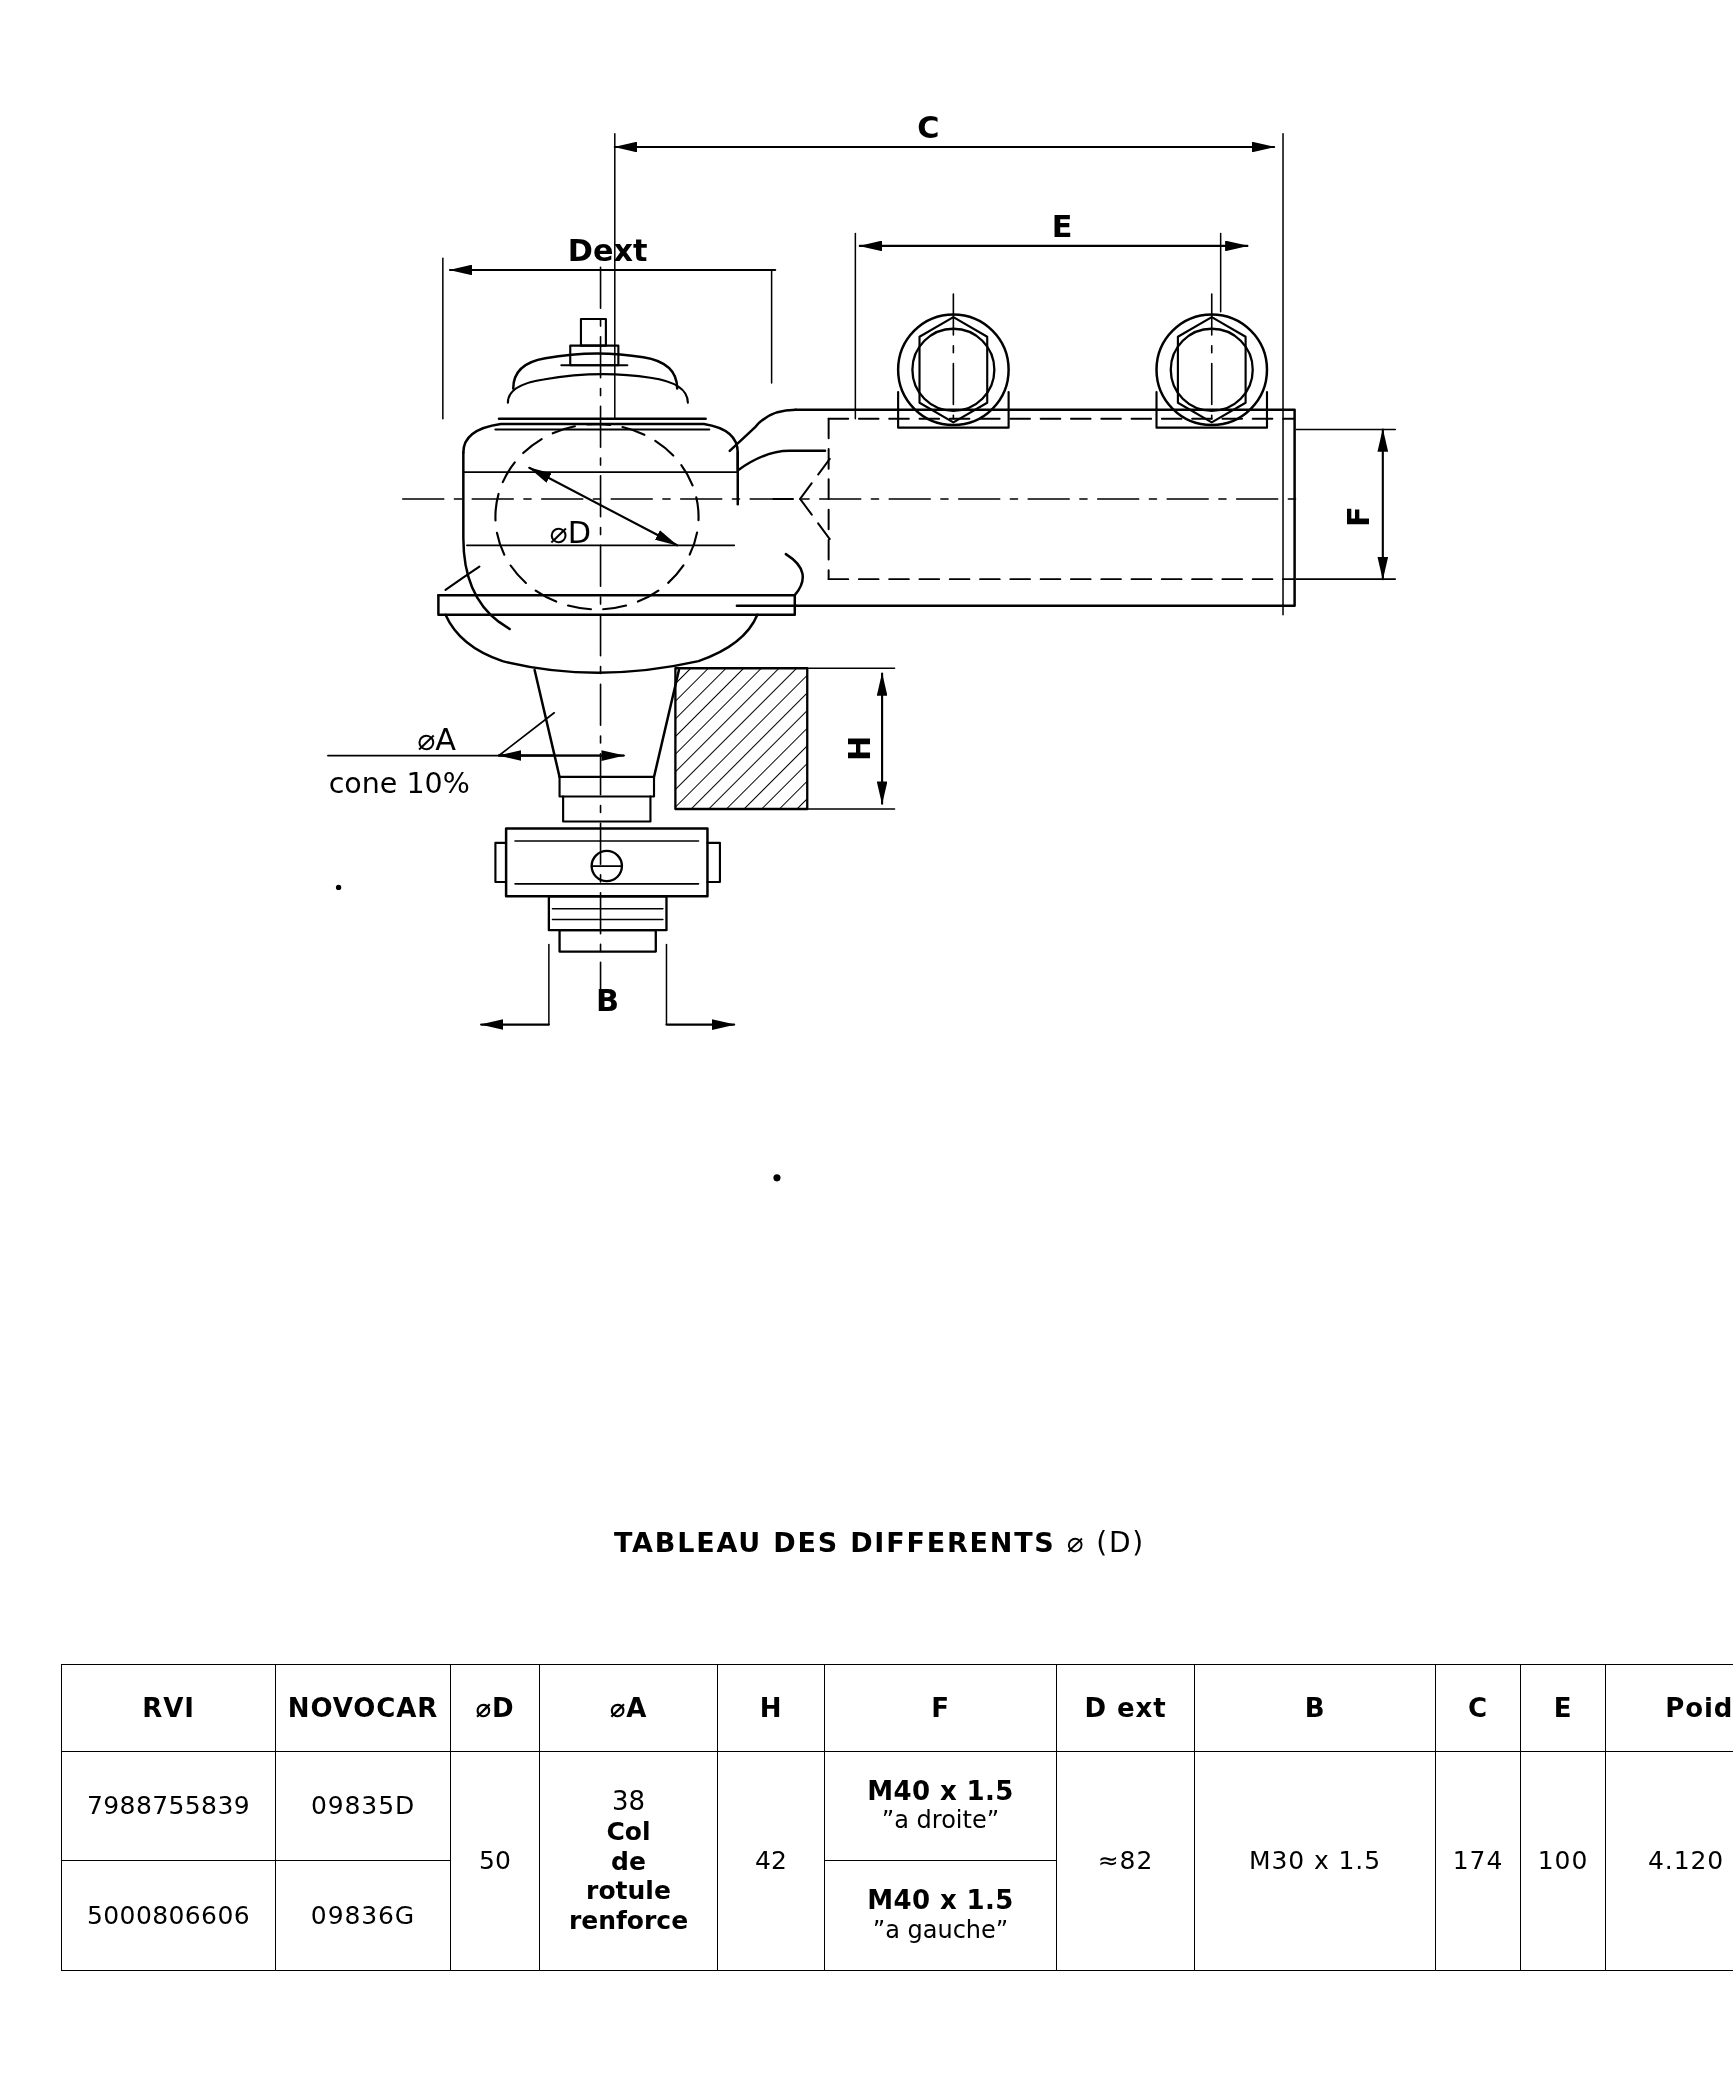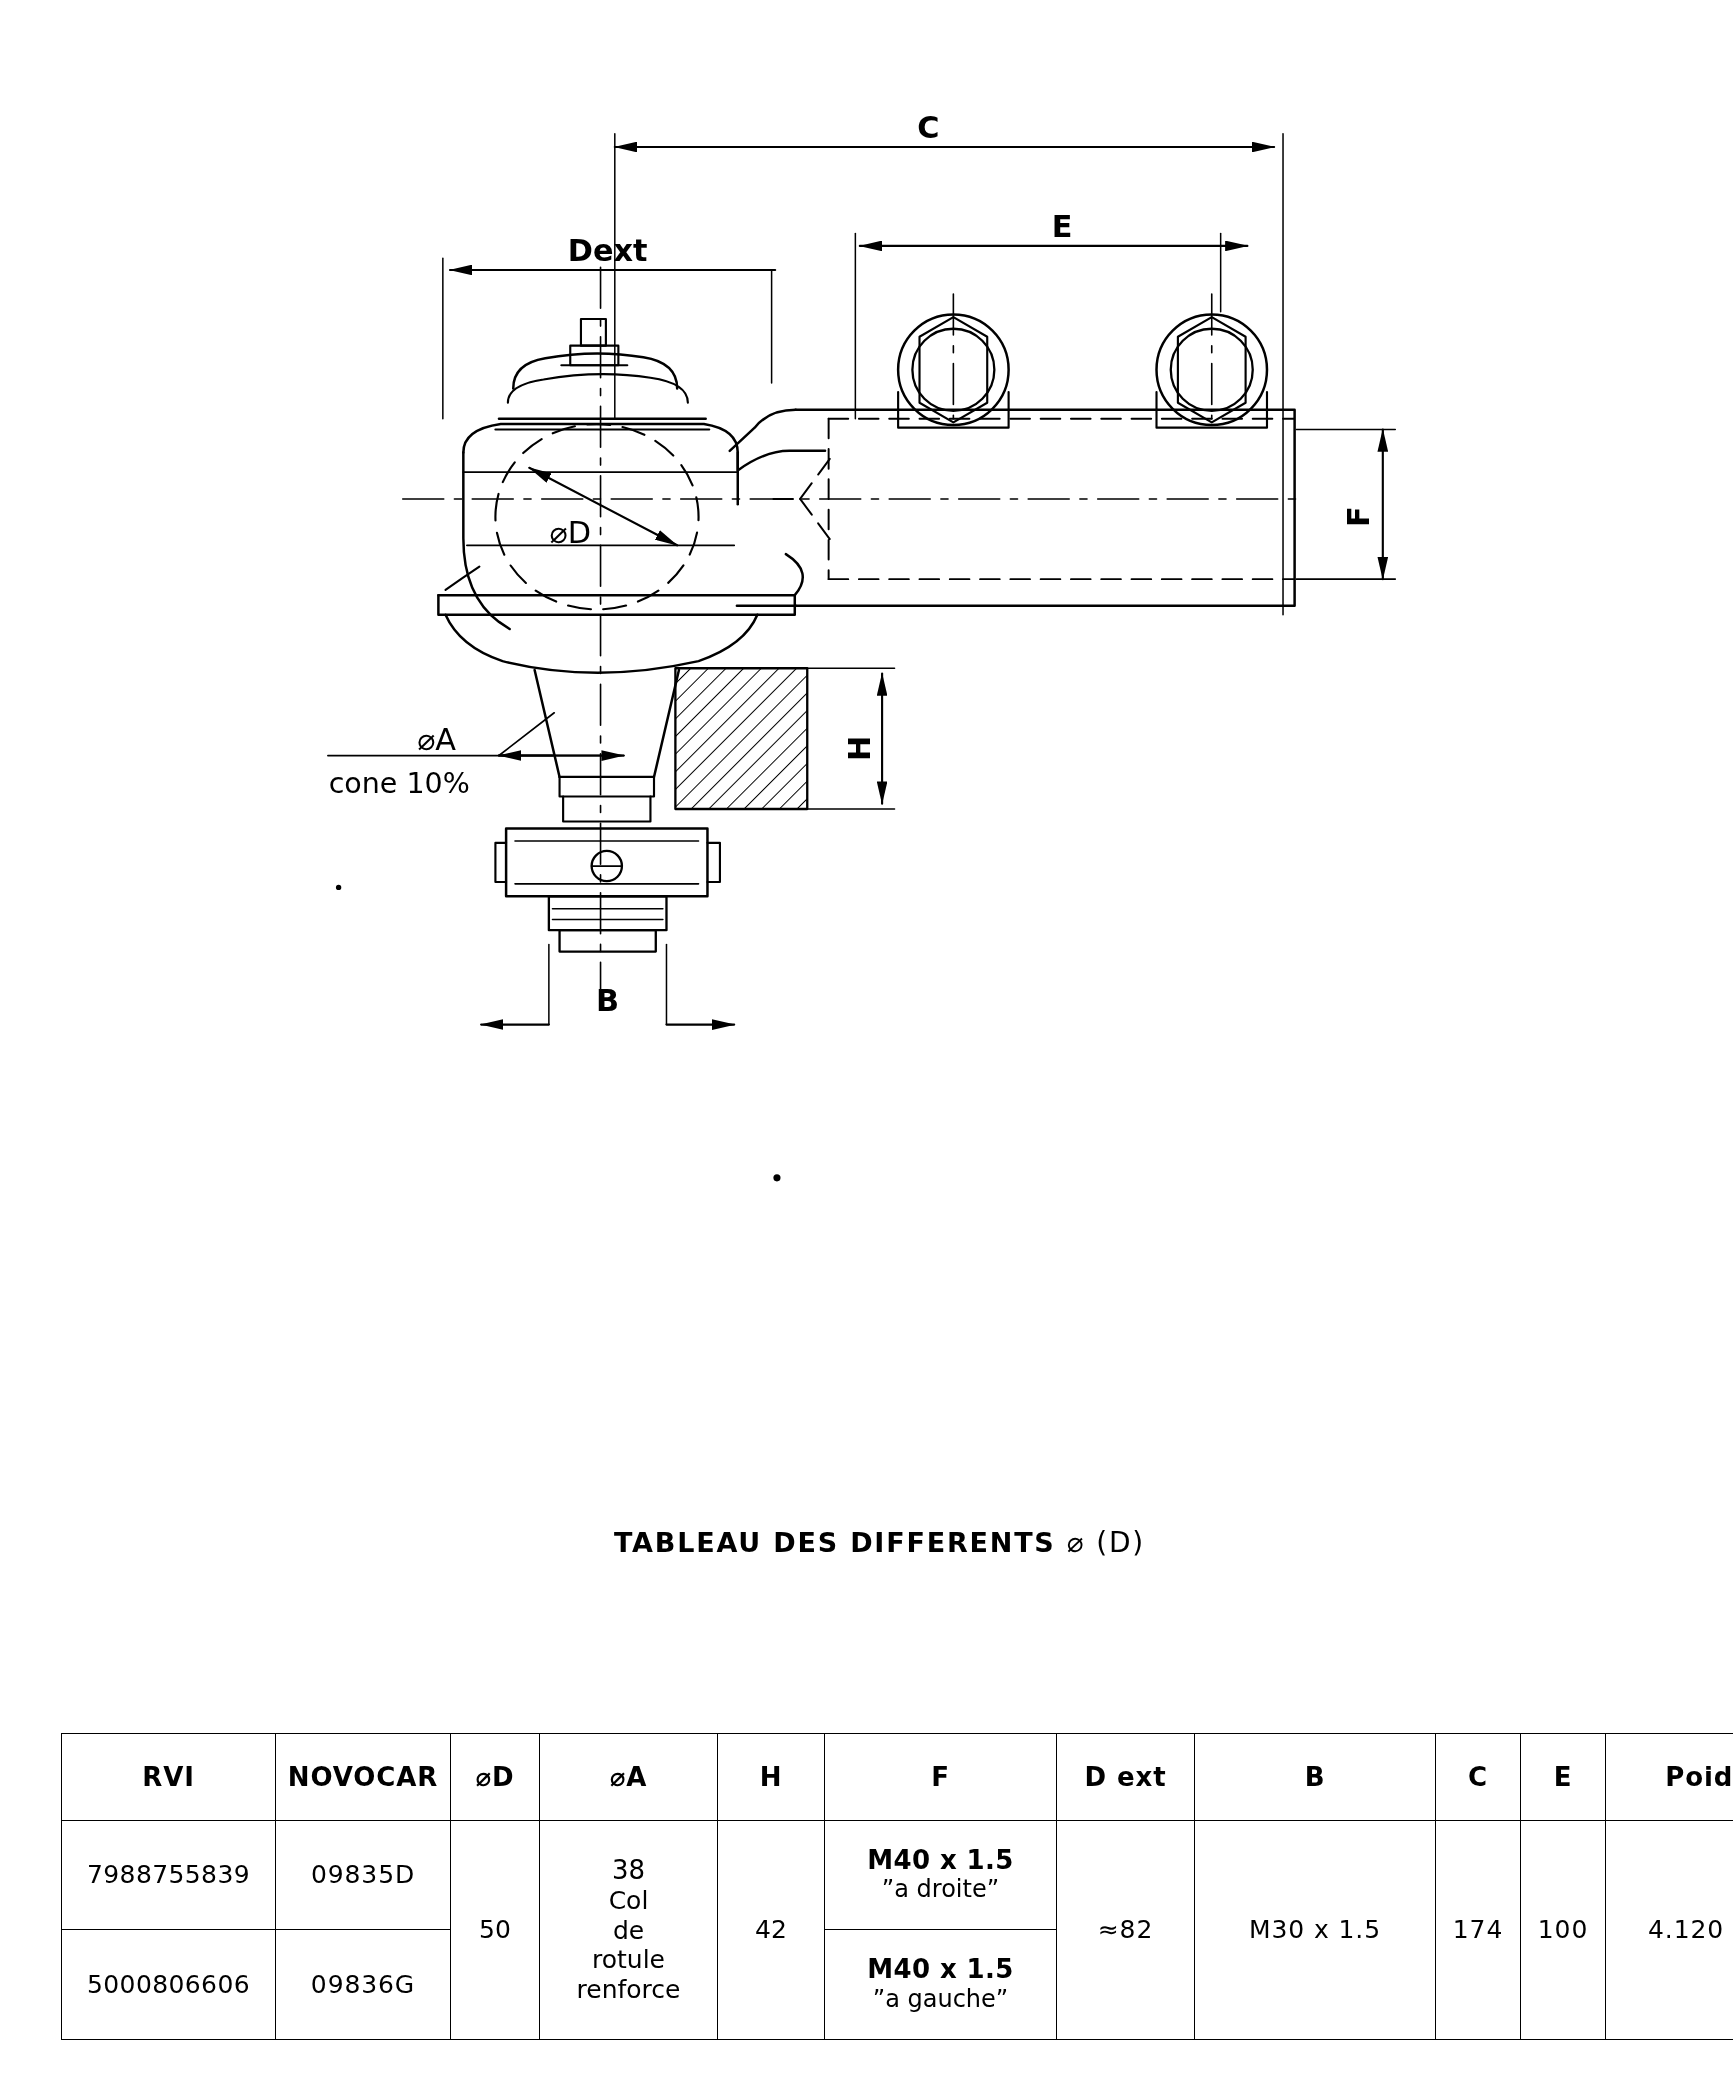--- a/index.html
+++ b/index.html
@@ -45,21 +45,21 @@
     color: #000;
   }
   .table-title .sym {
     font-weight: 400;
     font-size: 28px;
   }
   
   .table-wrap {
     position: absolute;
     left: 37px;
-    top: 1733px;
+    top: 1664px;
     width: 1657px;
     padding-left: 24px;
   }
   table.specs {
     border-collapse: collapse;
     width: 1657px;
     table-layout: fixed;
   }
   table.specs th, table.specs td {
     border: 1.8px solid #000;
@@ -100,21 +100,21 @@
     font-weight: 400;
     font-size: 24px;
     display: block;
     line-height: 1.2;
   }
   .conea {
     line-height: 1.18;
     font-size: 24px;
   }
   .conea .num { font-weight: 400; font-size: 26px; }
-  .conea .b { font-weight: 400; font-size: 25px; }
+  .conea .b { font-weight: 700; font-size: 25px; }
   .mono {
     font-family: "DejaVu Sans", sans-serif;
     font-size: 26px;
     letter-spacing: 0.9px;
   }
   
   .lbl { font-family: "DejaVu Sans", sans-serif; }
 </style>
 </head>
 <body>

